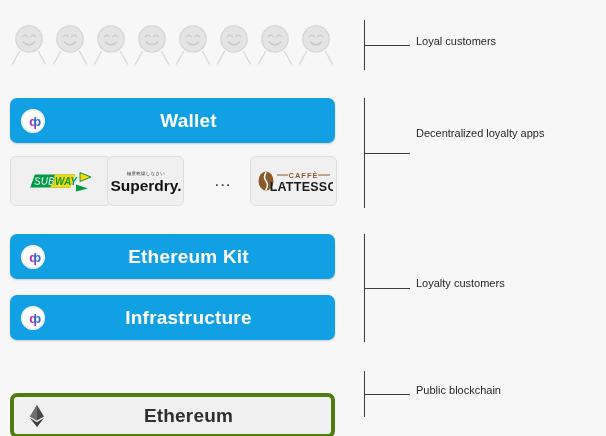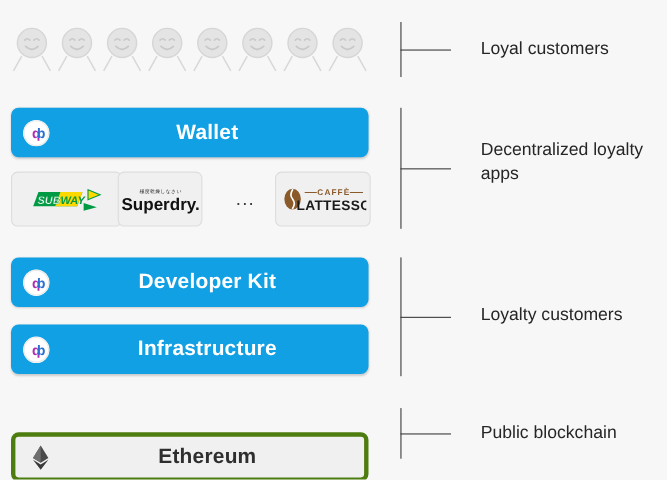--- a/index.html
+++ b/index.html
@@ -150,23 +150,23 @@
     position: absolute;
     left: 0;
     top: 50%;
     width: 46px;
     height: 1px;
     background: #3c3c3c;
   }
 
   .side-label {
     position: absolute;
-    left: 437px;
+    left: 416px;
     width: 168px;
-    font-size: 16px;
+    font-size: 11px;
     color: #262626;
     line-height: 1.35;
   }
 
   #bracket-customers { top: 20px;  height: 50px; }
   #label-customers   { top: 34px; }
 
   #bracket-apps      { top: 98px;  height: 110px; }
   #label-apps        { top: 126px; }
 
@@ -297,21 +297,21 @@
       </div>
     </div>
 
     <div class="bar bar-blue" id="bar-devkit">
       <svg class="bar-icon" viewBox="0 0 26 26">
         <circle cx="13" cy="13" r="12" fill="#ffffff"></circle>
         <circle cx="13" cy="13" r="11.2" fill="none" stroke="#e9e9e9" stroke-width="1"></circle>
         <text x="13" y="17.6" text-anchor="middle" font-family="'Liberation Sans',sans-serif" font-size="12.5" font-weight="bold" fill="#b02fb0">q</text>
         <text x="17.4" y="17.6" text-anchor="middle" font-family="'Liberation Sans',sans-serif" font-size="12.5" font-weight="bold" fill="#2b6fd4">b</text>
       </svg>
-      <div class="bar-label">Developer Kit</div>
+      <div class="bar-label">Ethereum Kit</div>
       <div class="bar-icon-spacer"></div>
     </div>
 
     <div class="bar bar-blue" id="bar-infra">
       <svg class="bar-icon" viewBox="0 0 26 26">
         <circle cx="13" cy="13" r="12" fill="#ffffff"></circle>
         <circle cx="13" cy="13" r="11.2" fill="none" stroke="#e9e9e9" stroke-width="1"></circle>
         <text x="13" y="17.6" text-anchor="middle" font-family="'Liberation Sans',sans-serif" font-size="12.5" font-weight="bold" fill="#b02fb0">q</text>
         <text x="17.4" y="17.6" text-anchor="middle" font-family="'Liberation Sans',sans-serif" font-size="12.5" font-weight="bold" fill="#2b6fd4">b</text>
       </svg>

